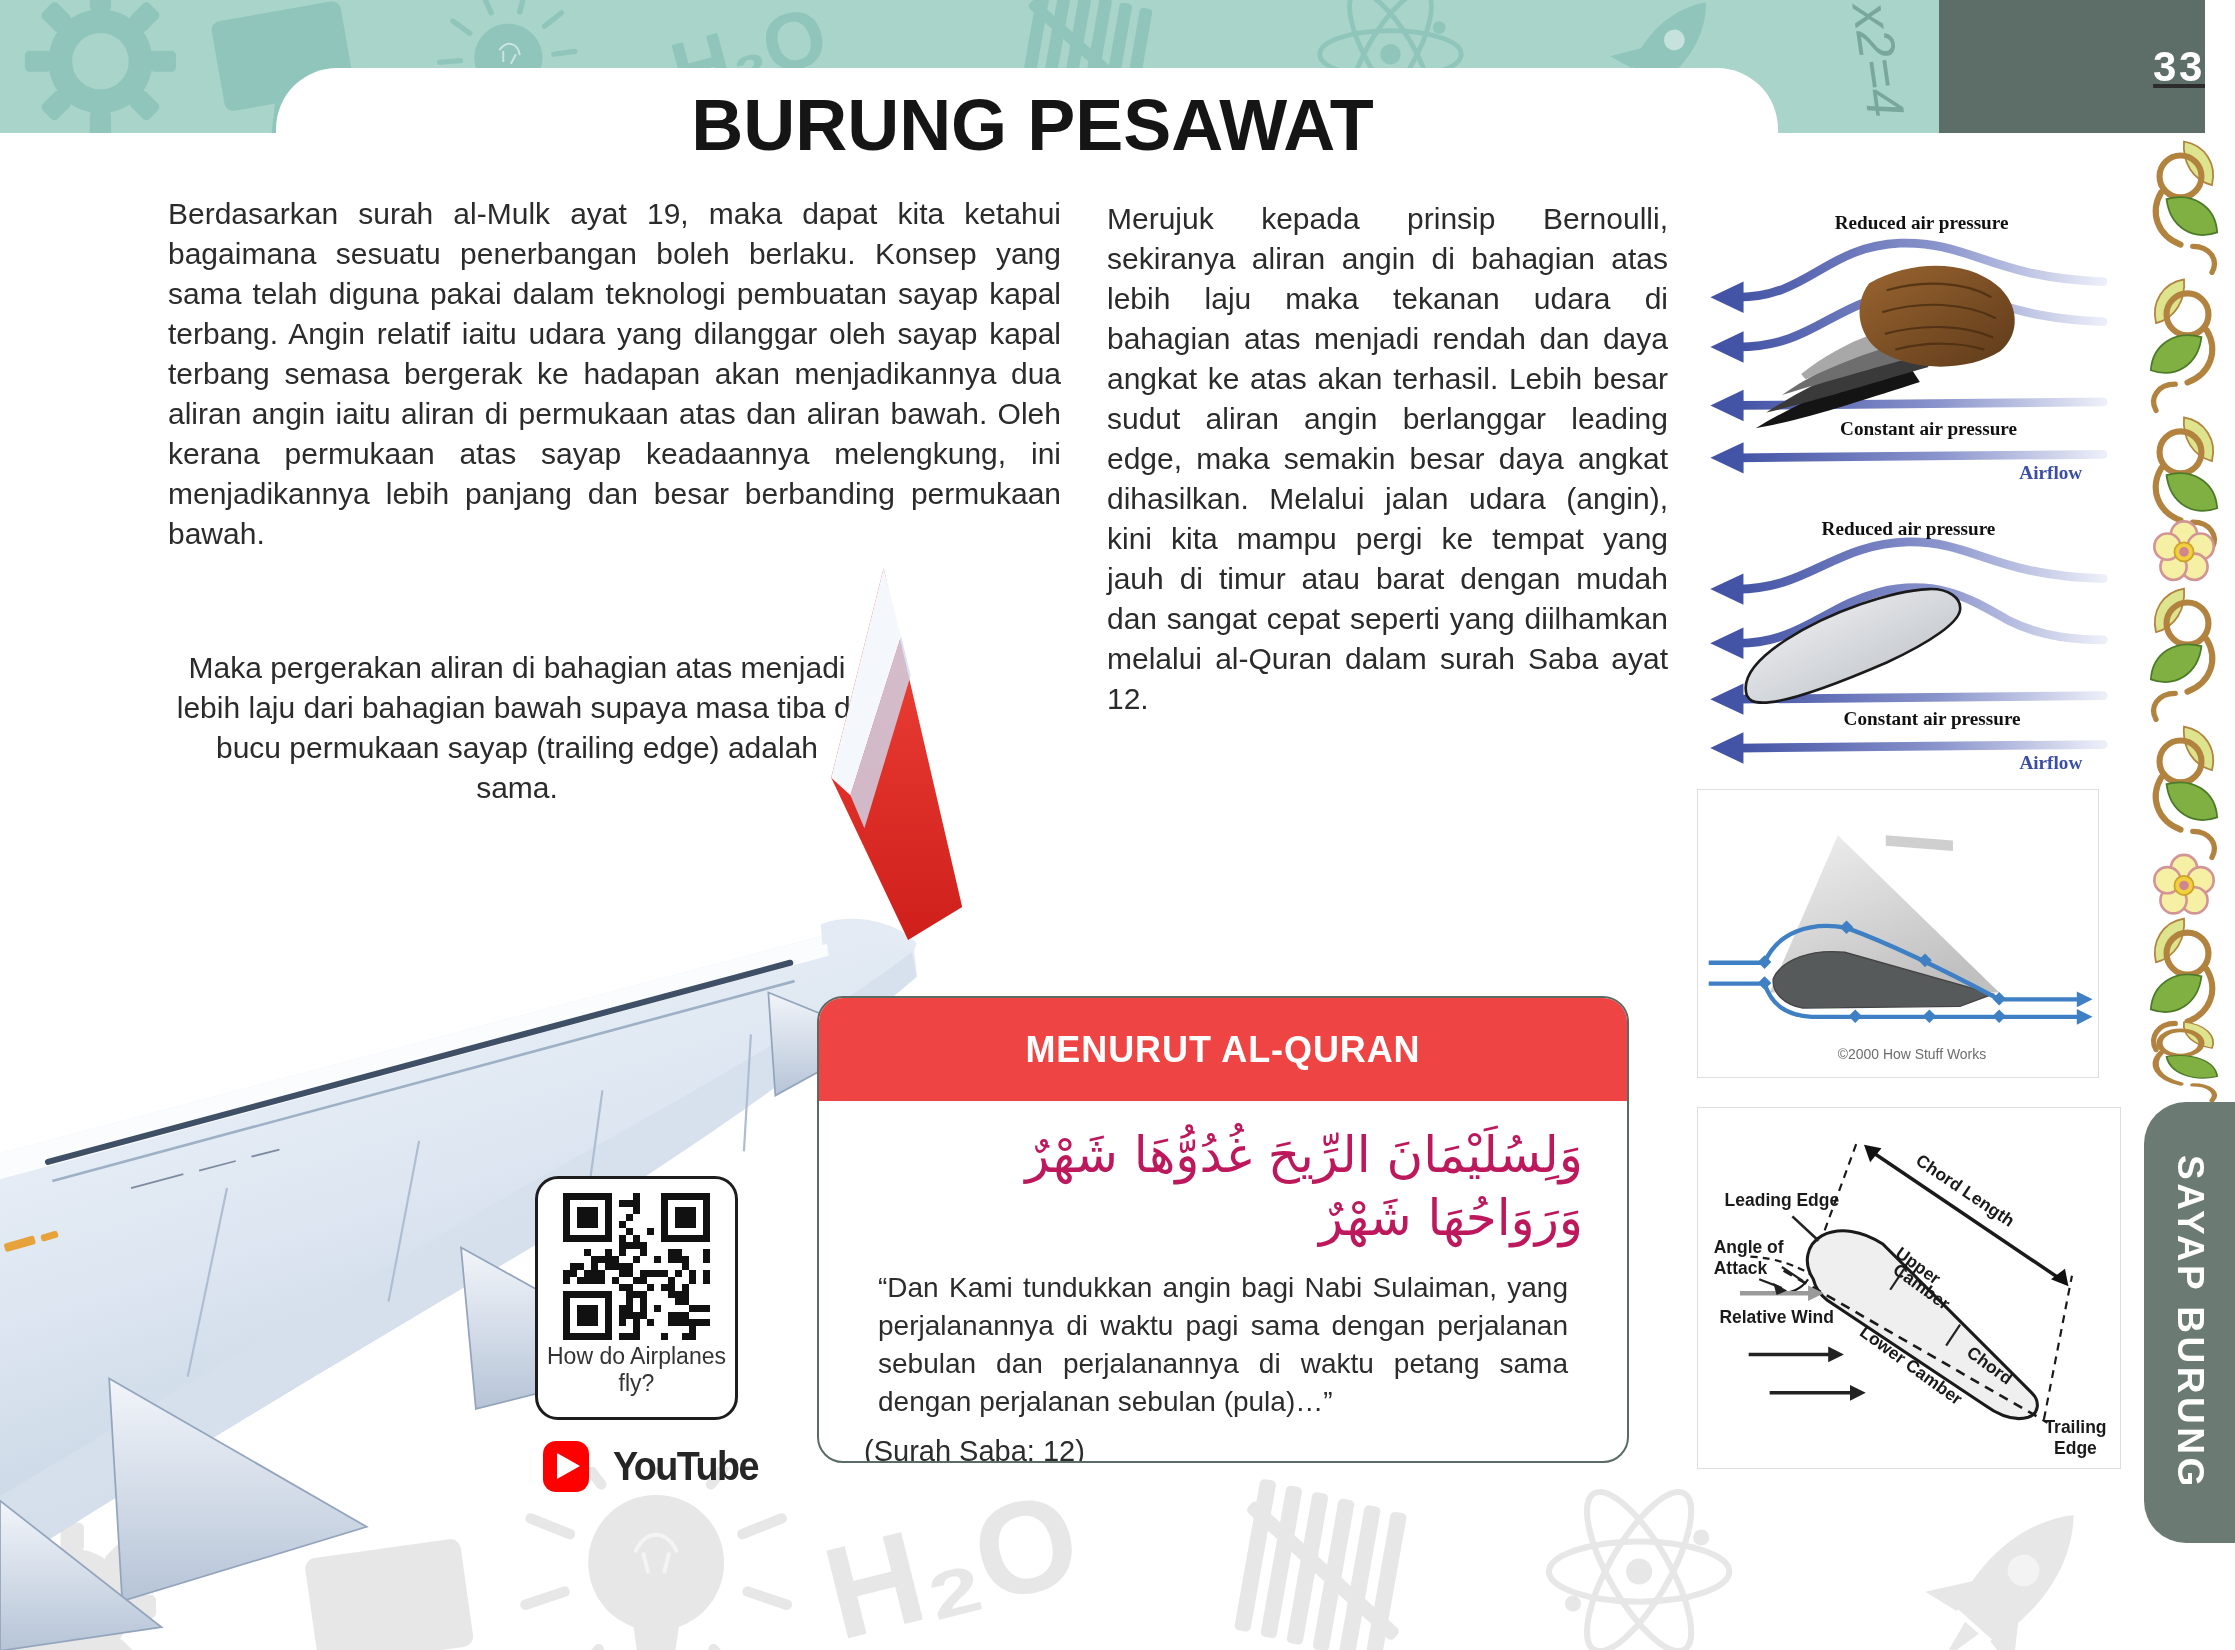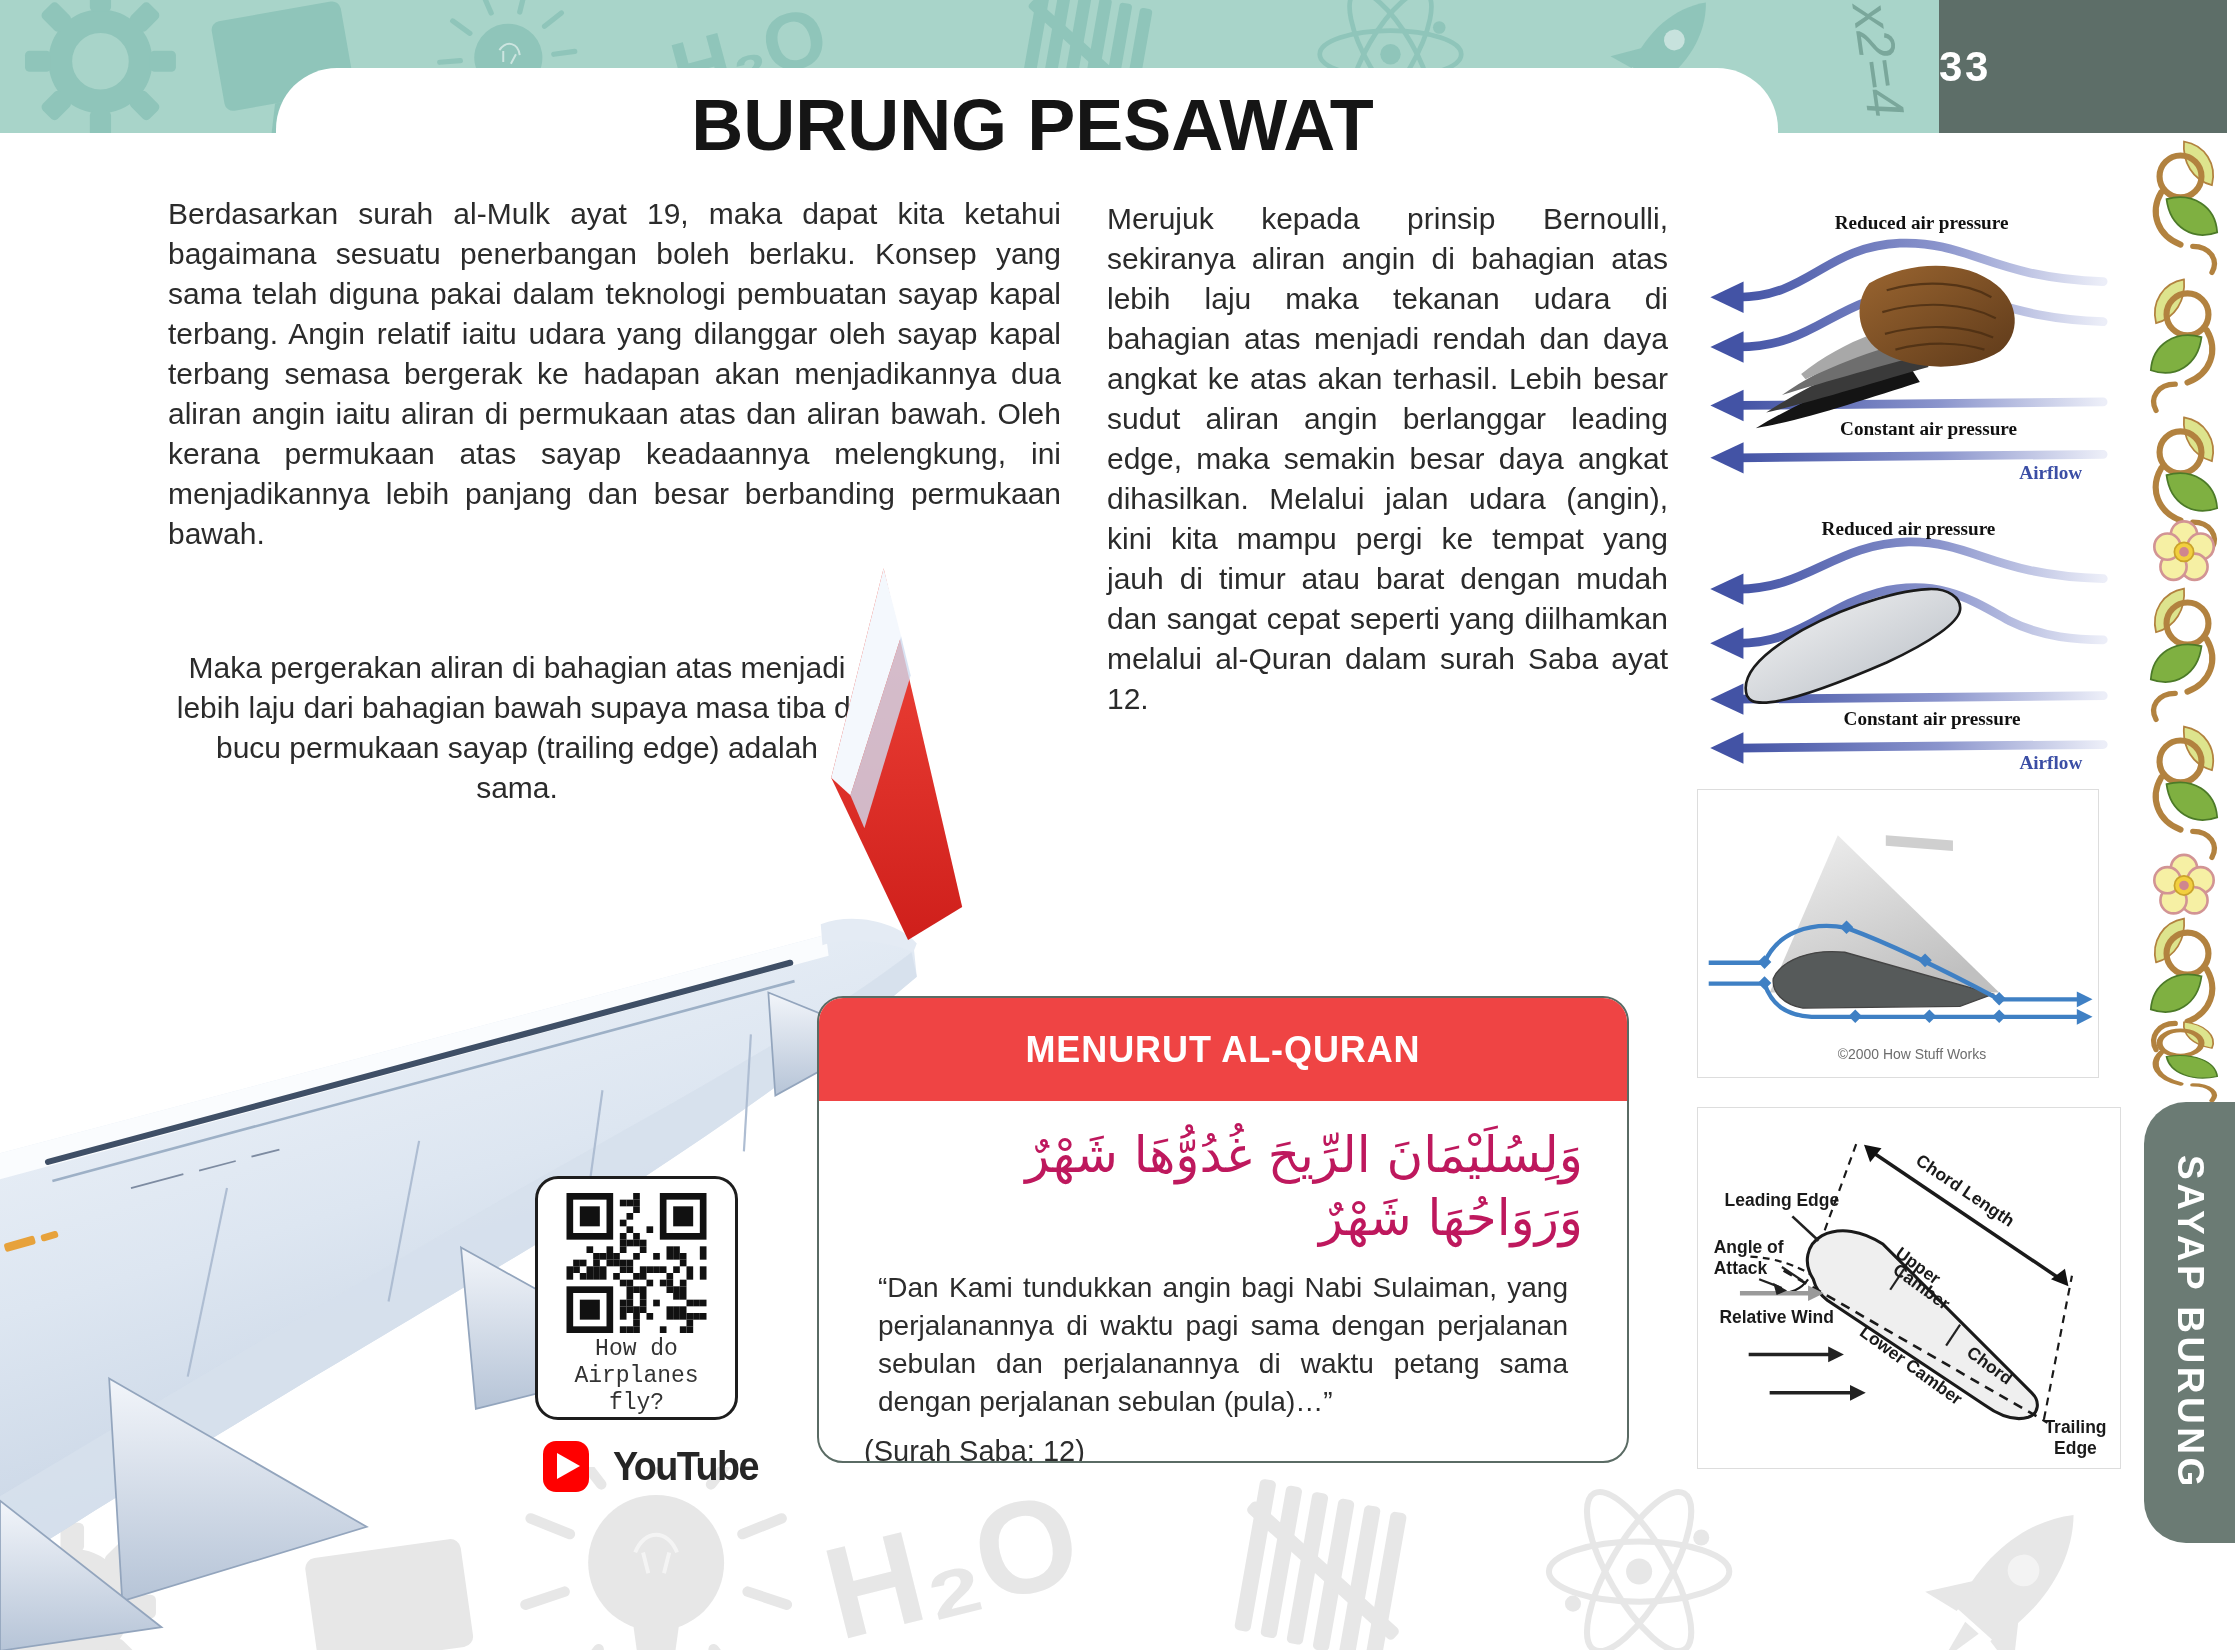--- a/index.html
+++ b/index.html
@@ -2,22 +2,22 @@
 <html style="font-size:14px"><head>
 <meta charset="utf-8">
 <style>
   html,body{margin:0;padding:0;}
   body{width:2236px;height:1651px;position:relative;overflow:hidden;background:#fff;
        font-family:"Liberation Sans",sans-serif;color:#2c2c2c;}
   .abs{position:absolute;}
   
   .top-band{left:0;top:0;width:1939px;height:133px;background:#a8d4c9;overflow:hidden;}
   .white-card{left:276px;top:68px;width:1502px;height:288px;background:#fff;border-radius:61px 61px 0 0;}
-  .page-num-block{left:1939px;top:0;width:288px;height:133px;background:#5d6e68;
-      display:flex;align-items:center;justify-content:flex-start;}
+  .page-num-block{left:1939px;top:0;width:266px;height:133px;background:#5d6e68;
+      display:flex;align-items:center;justify-content:flex-end;text-decoration:underline;}
   .page-num{color:#fff;font-size:42px;font-weight:bold;letter-spacing:2.6px;}
   .page-title{left:288px;top:84px;width:1489px;text-align:center;font-size:72px;font-weight:bold;
       color:#151515;letter-spacing:0px;}
   
   .body-txt{font-size:30px;line-height:40px;color:#2b2b2b;}
   .col1-p1{left:168px;top:194px;width:893px;text-align:justify;}
   .col1-p2{left:171px;top:648px;width:692px;text-align:center;}
   .col2-p1{left:1107px;top:199px;width:561px;text-align:justify;}
   
   .dg{background:#fff;}
@@ -27,21 +27,21 @@
       border:2.6px solid #5a6b64;border-radius:26px;overflow:hidden;z-index:30;}
   .quran-head{height:103px;background:#ef4444;display:flex;align-items:center;justify-content:center;}
   .quran-head span{color:#fff;font-size:36px;font-weight:bold;letter-spacing:0.9px;}
   .quran-arabic{margin:23px 44px 0;text-align:right;direction:rtl;
       font-family:"DejaVu Sans",sans-serif;font-size:50px;line-height:63px;color:#be185d;}
   .quran-trans{margin:19px 59px 0;text-align:justify;font-size:28px;line-height:38px;}
   .quran-src{margin:14px 45px 0;text-align:left;font-size:29px;}
   
   .qr-box{left:535px;top:1176px;width:197px;height:238px;background:#fff;border:3.5px solid #1d1d1d;
       border-radius:23px;z-index:30;display:flex;flex-direction:column;align-items:center;}
-  .qr-caption{font-size:23px;line-height:27px;text-align:center;color:#333;margin-top:3px;font-family:Liberation Mono, monospace;}
+  .qr-caption{font-size:23px;line-height:27px;text-align:center;color:#333;margin-top:3px;}
   .yt{left:543px;top:1439px;width:227px;height:54px;display:flex;align-items:center;z-index:30;gap:17px;}
   .yt-btn{width:73px;height:51px;background:#f00;border-radius:13px;display:flex;align-items:center;justify-content:center;}
   .yt-tri{width:0;height:0;border-left:23px solid #fff;border-top:13px solid transparent;border-bottom:13px solid transparent;margin-left:5.2px;}
   .yt-word{font-size:41px;font-weight:bold;color:#262626;margin-left:7px;letter-spacing:-1.7px;transform:scaleX(.92);transform-origin:left;}
   
   .side-tab{left:2144px;top:1102px;width:92px;height:441px;background:#6b7b74;
       border-radius:42px 0 0 42px;display:flex;align-items:center;justify-content:center;z-index:25;}
   .side-tab span{writing-mode:vertical-rl;text-orientation:mixed;color:#fff;font-size:37px;
       font-weight:bold;letter-spacing:3.5px;}
   .serifB{font-family:"Liberation Serif",serif;font-weight:bold;}

